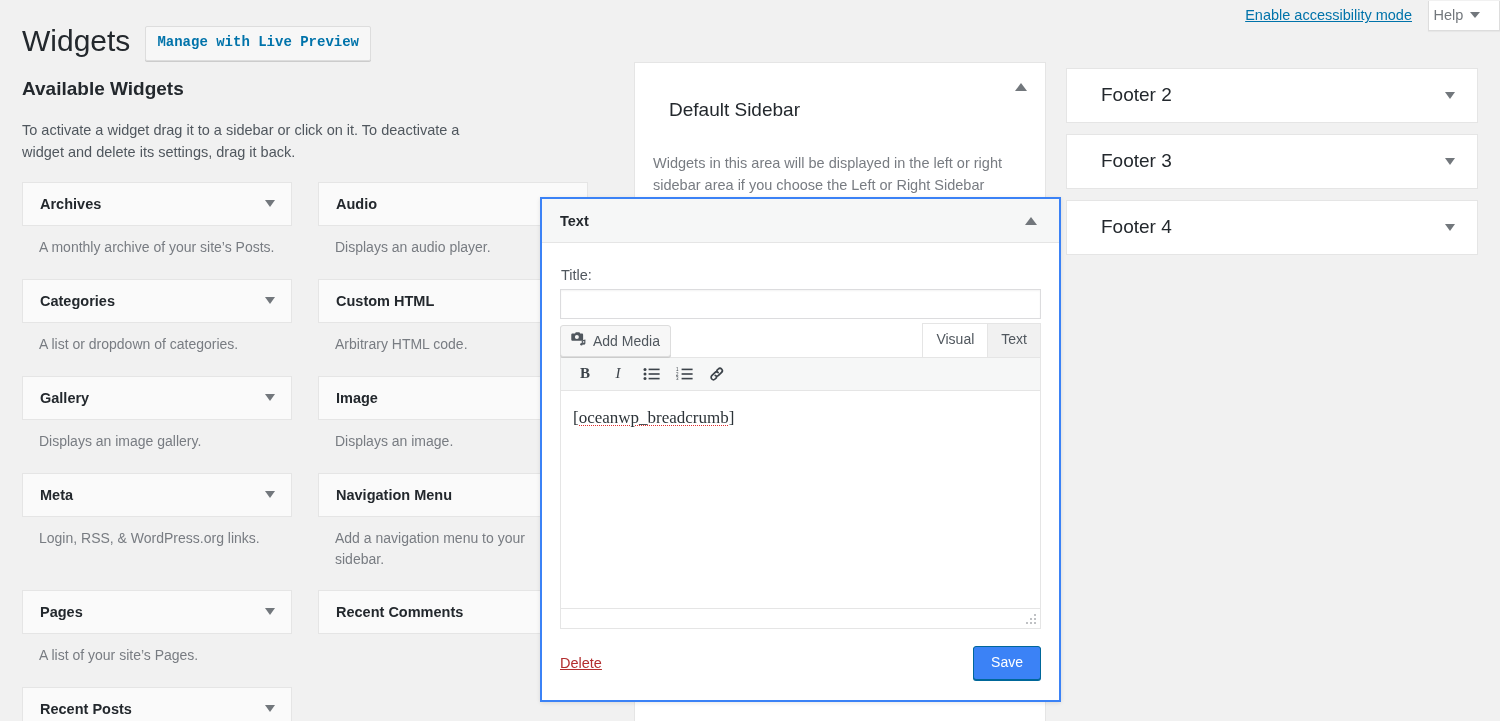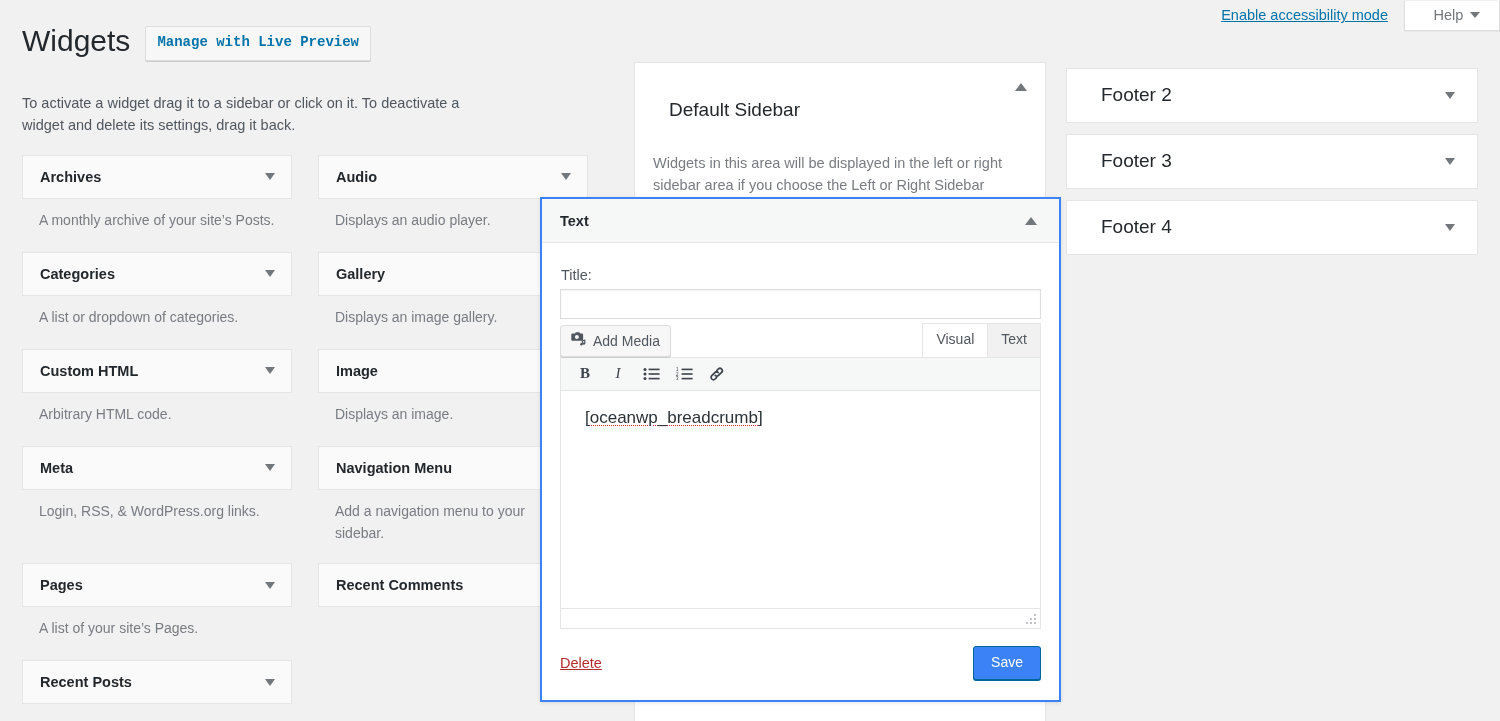--- a/index.html
+++ b/index.html
@@ -34,21 +34,21 @@
     margin-right: 8px;
     cursor: pointer;
     line-height: 1;
   }
   .help-btn {
     border: 1px solid #ddd;
     border-top: none;
     background: #fff;
     color: #72777c;
     font-size: 14.5px;
-    padding: 6px 14px 7px 24px;
+    padding: 6px 14px 7px 0;
     display: flex;
     align-items: center;
     gap: 7px;
     cursor: pointer;
     box-shadow: 0 1px 1px rgba(0,0,0,.04);
     min-width: 56px;
     justify-content: center;
   }
   .help-btn .caret {
     width: 0; height: 0;
@@ -324,30 +324,29 @@
   .code-area {
     border: 1px solid #e5e5e5;
     border-top: none;
     background: #fff;
     height: 218px;
     box-sizing: border-box;
     padding: 16px 12px 0 12px;
     position: relative;
   }
   .code-text {
-    font-family: Liberation Sans, sans-serif;
+    font-family: Liberation Serif, serif;
     font-size: 17px;
     color: #2c3338;
     line-height: 1.3;
     text-decoration: underline;
     text-decoration-style: dotted;
     text-decoration-color: #e03030;
     text-decoration-thickness: 1px;
     text-underline-offset: 2px;
-    margin-left: 12px;
   }
   .resize-strip {
     border: 1px solid #e5e5e5;
     border-top: none;
     background: #fff;
     height: 20px;
     position: relative;
     box-sizing: border-box;
   }
   .resize-grip {
@@ -393,20 +392,21 @@
     <span class="caret"></span>
   </div>
 </div>
 
 <div class="page-title-row">
   <h1 class="page-title">Widgets</h1>
   <button class="live-preview-btn">Manage with Live Preview</button>
 </div>
 
 <div class="avail">
+  <h2>Available Widgets</h2>
   <p class="avail-desc">To activate a widget drag it to a sidebar or click on it. To deactivate a widget and delete its settings, drag it back.</p>
   <div class="widget-grid" id="widget-grid">
       <div class="widget-cell">
         <div class="widget-head">
           <span class="name">Archives</span>
           <span class="tri-down"></span>
         </div>
         <div class="widget-desc">A monthly archive of your site’s Posts.</div>
       </div>
       <div class="widget-cell">
@@ -418,31 +418,31 @@
       </div>
       <div class="widget-cell">
         <div class="widget-head">
           <span class="name">Categories</span>
           <span class="tri-down"></span>
         </div>
         <div class="widget-desc">A list or dropdown of categories.</div>
       </div>
       <div class="widget-cell">
         <div class="widget-head">
+          <span class="name">Custom HTML</span>
+          <span class="tri-down"></span>
+        </div>
+        <div class="widget-desc">Arbitrary HTML code.</div>
+      </div>
+      <div class="widget-cell">
+        <div class="widget-head">
           <span class="name">Gallery</span>
           <span class="tri-down"></span>
         </div>
         <div class="widget-desc">Displays an image gallery.</div>
-      </div>
-      <div class="widget-cell">
-        <div class="widget-head">
-          <span class="name">Custom HTML</span>
-          <span class="tri-down"></span>
-        </div>
-        <div class="widget-desc">Arbitrary HTML code.</div>
       </div>
       <div class="widget-cell">
         <div class="widget-head">
           <span class="name">Image</span>
           <span class="tri-down"></span>
         </div>
         <div class="widget-desc">Displays an image.</div>
       </div>
       <div class="widget-cell">
         <div class="widget-head">

